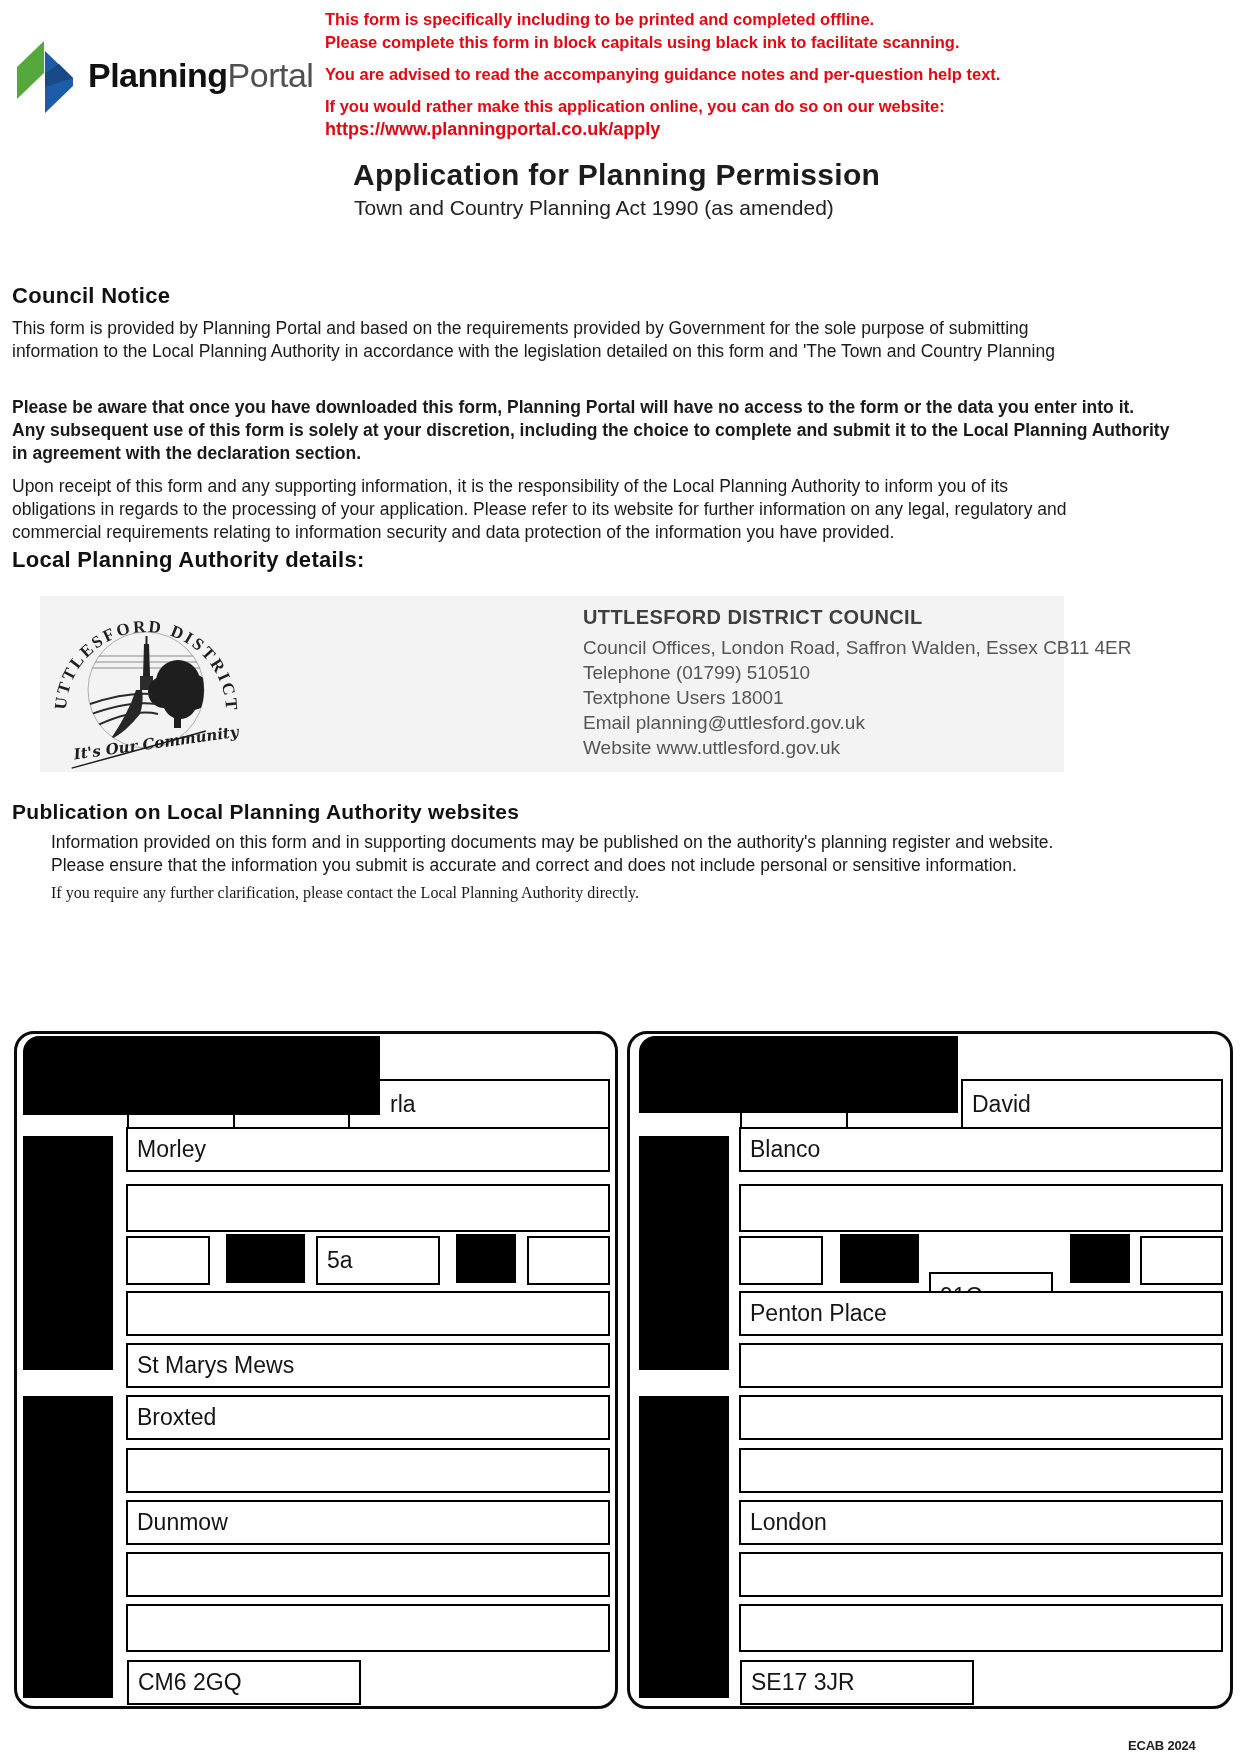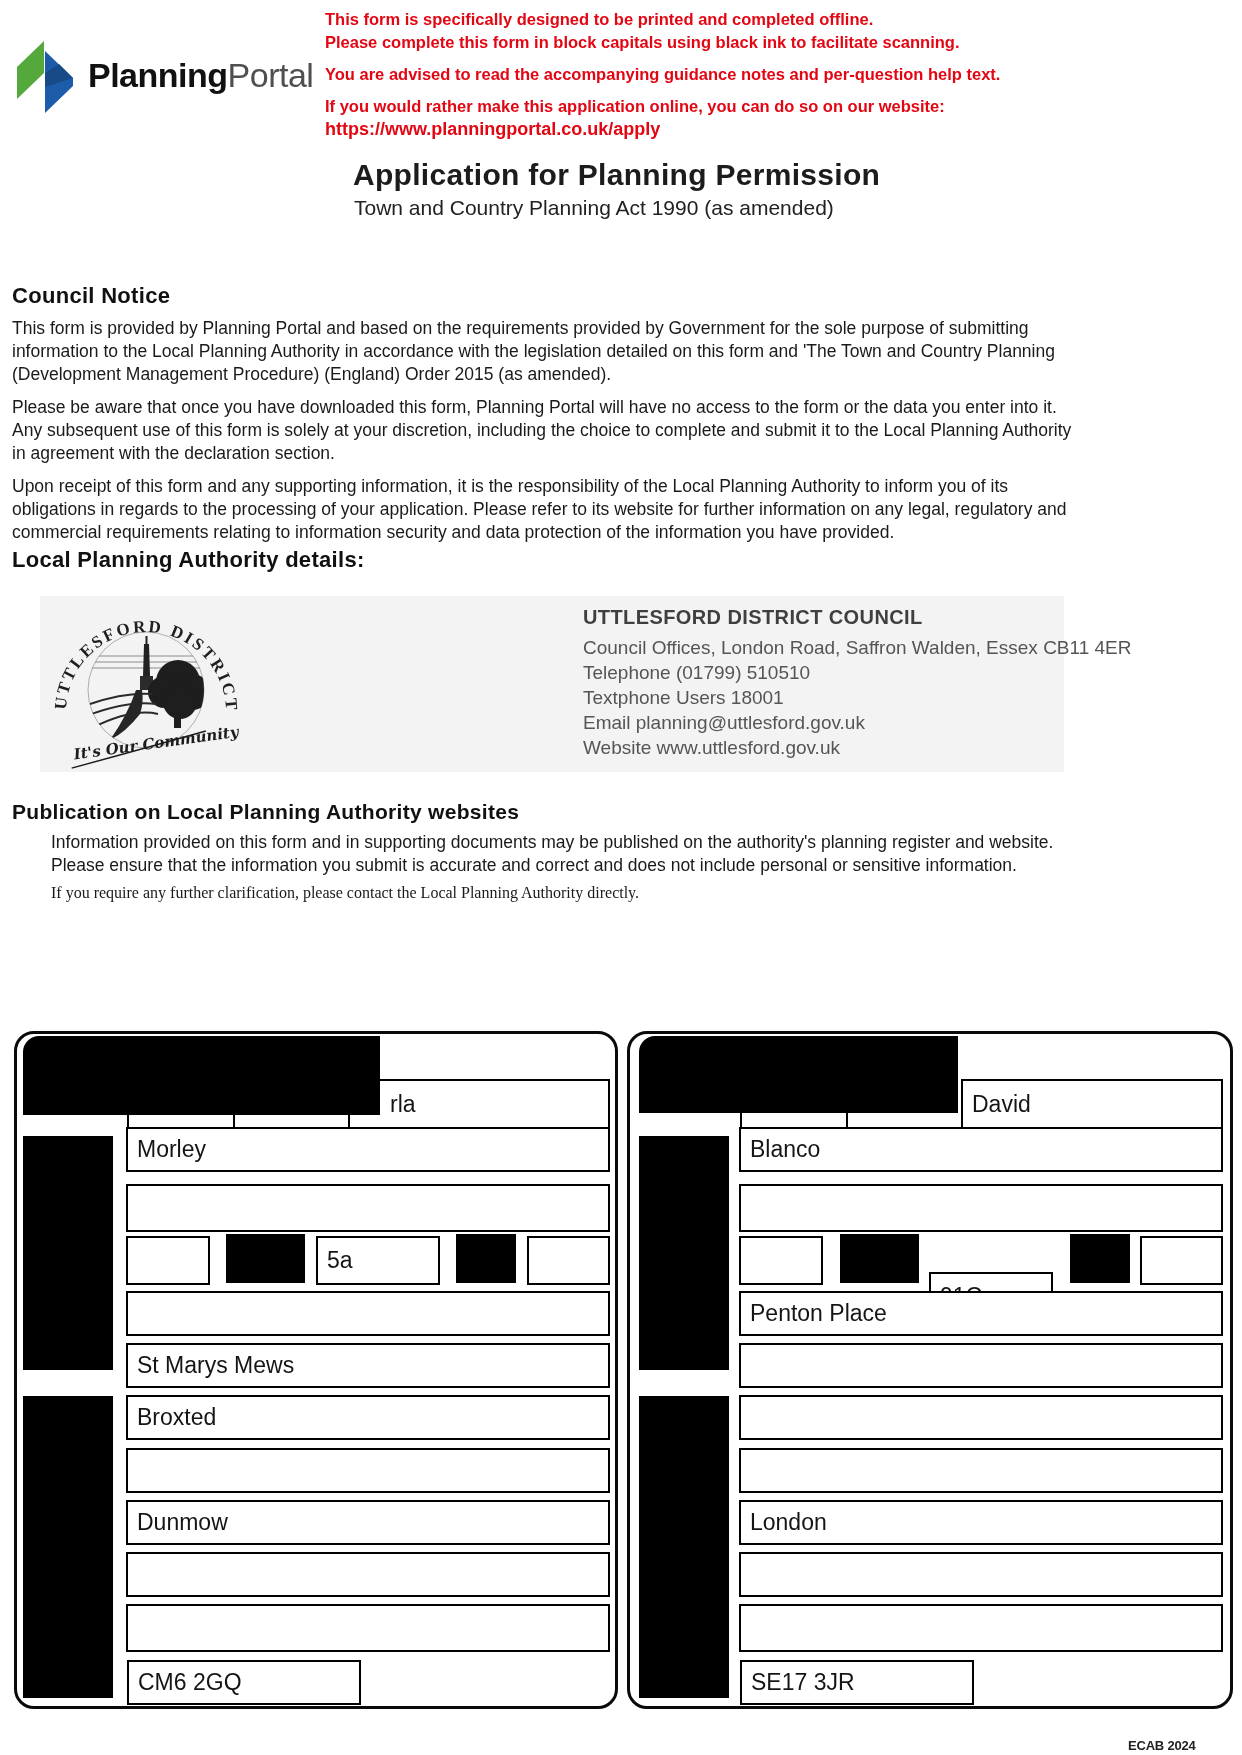--- a/index.html
+++ b/index.html
@@ -46,37 +46,36 @@
       <polygon points="3,31 30,5 30,37 3,63" fill="#55a83b"></polygon>
       <polygon points="31,15 59,42 59,50 31,77" fill="#1d5ca8"></polygon>
       <polygon points="31,37 45,28 59,42 31,51" fill="#174a86"></polygon>
     </svg>
   </div>
   <div class="abs brand-text" style="left:88px;top:56px;">
     <span class="brand-bold">Planning</span><span class="brand-light">Portal</span>
   </div>
 
   <div class="abs" style="left:325px;top:8px;">
-    <div class="red-notice">This form is specifically designed to be printed and completed offline.</div>
+    <div class="red-notice">This form is specifically including to be printed and completed offline.</div>
     <div class="red-notice">Please complete this form in block capitals using black ink to facilitate scanning.</div>
     <div class="red-notice red-gap">You are advised to read the accompanying guidance notes and per-question help text.</div>
     <div class="red-notice red-gap">If you would rather make this application online, you can do so on our website:</div>
     <div class="red-notice red-url">https://www.planningportal.co.uk/apply</div>
   </div>
 
   <div class="abs doc-title" style="left:353px;top:158px;">Application for Planning Permission</div>
   <div class="abs doc-subtitle" style="left:354px;top:196px;">Town and Country Planning Act 1990 (as amended)</div>
 
   <div class="abs h-section" style="left:12px;top:283px;">Council Notice</div>
   <div class="abs" style="left:12px;top:317px;">
     <div class="body-line">This form is provided by Planning Portal and based on the requirements provided by Government for the sole purpose of submitting</div>
     <div class="body-line">information to the Local Planning Authority in accordance with the legislation detailed on this form and 'The Town and Country Planning</div>
-    <div class="body-line">(Development Management Procedure) (England) Order 2015 (as amended).</div>
-  </div>
-  <div class="abs" style="left:12px;top:396px;">
+  </div>
+  <div class="abs" style="left:12px;top:396px;font-weight:bold;">
     <div class="body-line">Please be aware that once you have downloaded this form, Planning Portal will have no access to the form or the data you enter into it.</div>
     <div class="body-line">Any subsequent use of this form is solely at your discretion, including the choice to complete and submit it to the Local Planning Authority</div>
     <div class="body-line">in agreement with the declaration section.</div>
   </div>
   <div class="abs" style="left:12px;top:475px;">
     <div class="body-line">Upon receipt of this form and any supporting  information, it is the responsibility of the Local Planning Authority to inform you of its</div>
     <div class="body-line">obligations in regards to the processing of your application. Please refer to its website for further information on any legal, regulatory and</div>
     <div class="body-line">commercial requirements relating to information security and data protection of the information you have provided.</div>
   </div>
 

